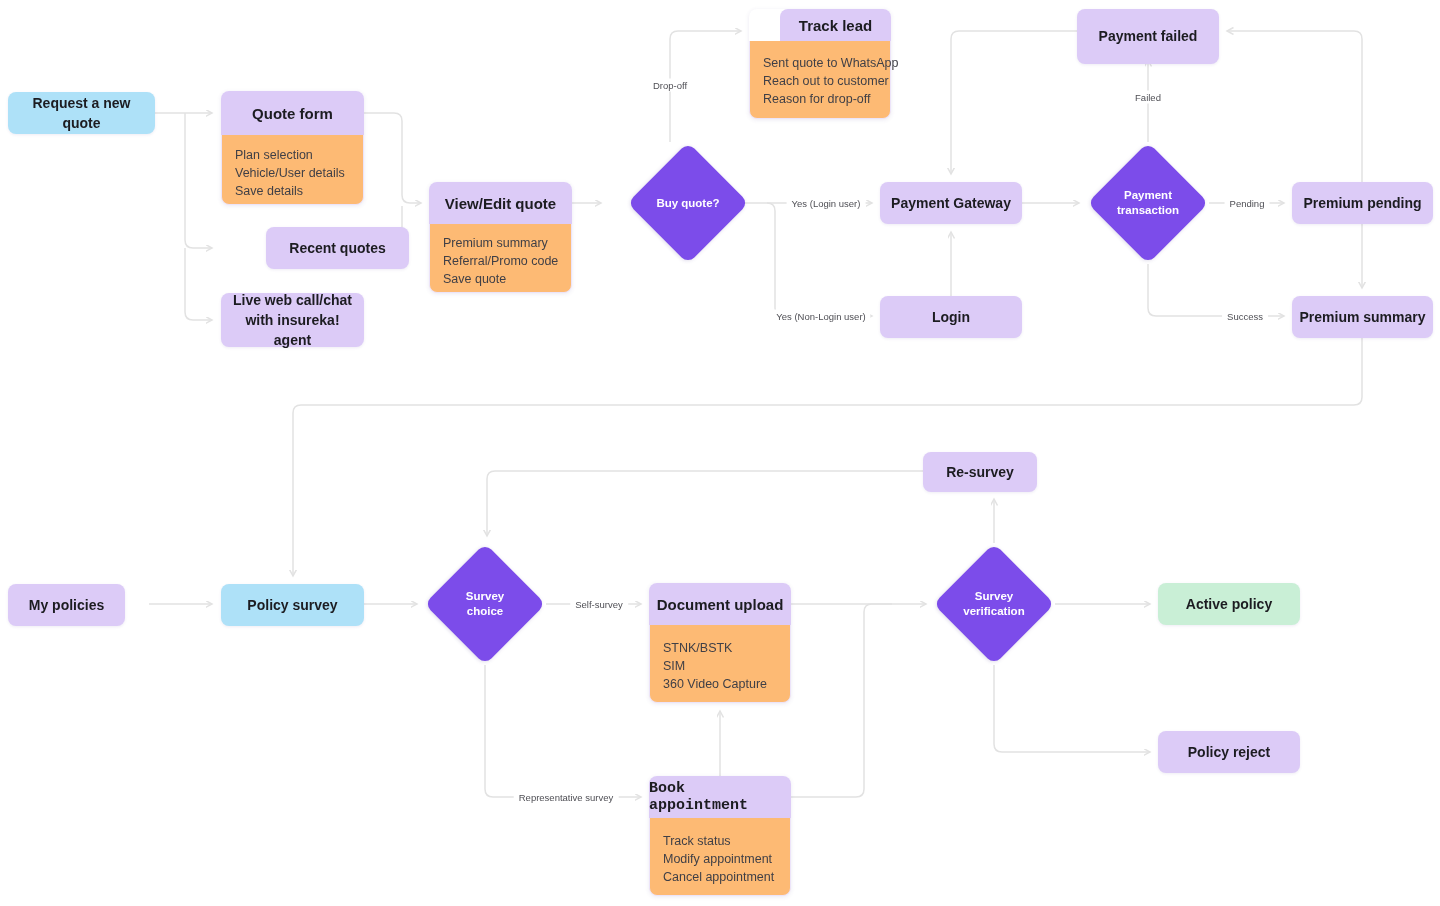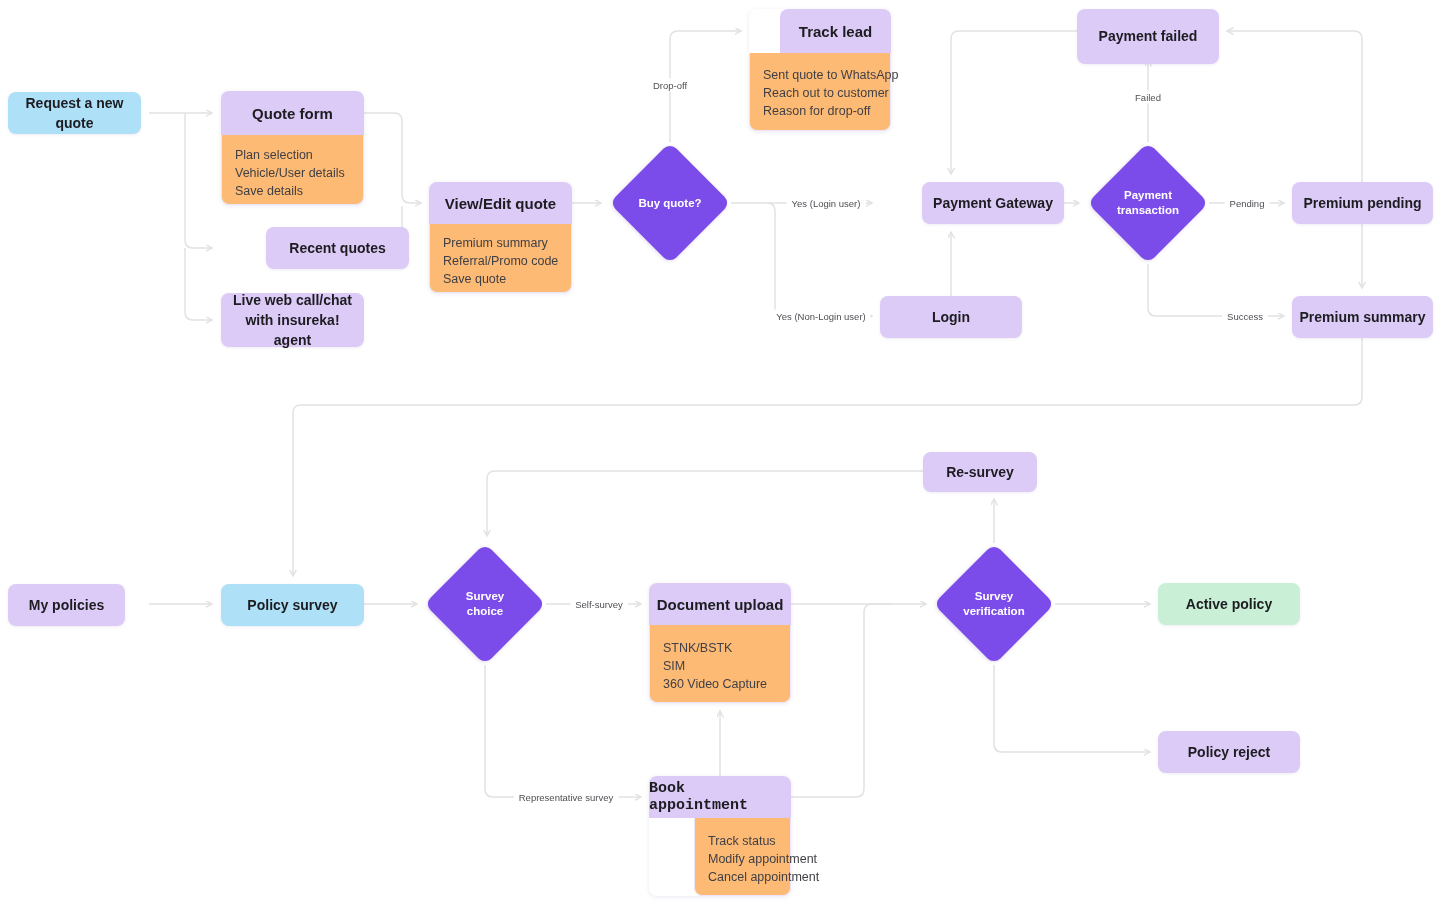--- a/index.html
+++ b/index.html
@@ -116,21 +116,21 @@
     <path d="M485,665 V789 Q485,797 493,797 H641" marker-end="url(#arrow)"></path>
     <path d="M720,776 V711" marker-end="url(#arrow)"></path>
     <path d="M791,604 H926" marker-end="url(#arrow)"></path>
     <path d="M791,797 H856 Q864,797 864,789 V612 Q864,604 872,604 H892"></path>
     <path d="M994,543 V499" marker-end="url(#arrow)"></path>
     <path d="M923,471 H495 Q487,471 487,479 V536" marker-end="url(#arrow)"></path>
     <path d="M1055,604 H1150" marker-end="url(#arrow)"></path>
     <path d="M994,665 V744 Q994,752 1002,752 H1150" marker-end="url(#arrow)"></path>
   </svg>
 
-  <div class="node blue" style="left:8px; top:92px; width:133px; height:42px;">
+  <div class="node blue" style="left:8px; top:92px; width:147px; height:42px;">
     <span>Request a new quote</span>
   </div>
 
   <div class="group" style="left:221px; top:91px; width:143px;">
     <div class="group-header" style="height:44px;">Quote form</div>
     <div class="group-body" style="height:70px;">
       <div class="list-item">Plan selection</div>
       <div class="list-item">Vehicle/User details</div>
       <div class="list-item">Save details</div>
     </div>
@@ -146,37 +146,37 @@
 
   <div class="group" style="left:429px; top:182px; width:143px;">
     <div class="group-header" style="height:42px;">View/Edit quote</div>
     <div class="group-body" style="height:69px; padding-top:10px;">
       <div class="list-item">Premium summary</div>
       <div class="list-item">Referral/Promo code</div>
       <div class="list-item">Save quote</div>
     </div>
   </div>
 
-  <div class="diamond" style="left:627px; top:160px;">
+  <div class="diamond" style="left:645px; top:160px;">
     <div class="diamond-shape"></div>
     <div class="diamond-label nowrap">
         <span>Buy quote?</span>
       </div>
   </div>
 
   <div class="group" style="left:749px; top:9px; width:142px;">
-    <div class="group-header" style="height:44px;margin-left:31px;">Track lead</div>
+    <div class="group-header" style="height:32px;margin-left:31px;">Track lead</div>
     <div class="group-body" style="height:78px; padding-top:13px;">
       <div class="list-item">Sent quote to WhatsApp</div>
       <div class="list-item">Reach out to customer</div>
       <div class="list-item">Reason for drop-off</div>
     </div>
   </div>
 
-  <div class="node lavender" style="left:880px; top:182px; width:142px; height:42px;margin-left:42px;">
+  <div class="node lavender" style="left:880px; top:182px; width:142px; height:42px;">
     <span>Payment Gateway</span>
   </div>
 
   <div class="node lavender" style="left:880px; top:296px; width:142px; height:42px;">
     <span>Login</span>
   </div>
 
   <div class="diamond" style="left:1105px; top:160px;">
     <div class="diamond-shape"></div>
     <div class="diamond-label wrap">
@@ -215,21 +215,21 @@
     <div class="group-header" style="height:42px;">Document upload</div>
     <div class="group-body" style="height:78px; padding-top:14px;">
       <div class="list-item">STNK/BSTK</div>
       <div class="list-item">SIM</div>
       <div class="list-item">360 Video Capture</div>
     </div>
   </div>
 
   <div class="group" style="left:649px; top:776px; width:142px;">
     <div class="group-header" style="height:42px;font-family:Liberation Mono, monospace;">Book appointment</div>
-    <div class="group-body" style="height:78px; padding-top:14px;margin-left:45px;">
+    <div class="group-body" style="height:78px; padding-top:14px;">
       <div class="list-item">Track status</div>
       <div class="list-item">Modify appointment</div>
       <div class="list-item">Cancel appointment</div>
     </div>
   </div>
 
   <div class="node lavender" style="left:923px; top:452px; width:114px; height:40px;align-items:center;">
     <span>Re-survey</span>
   </div>
 

